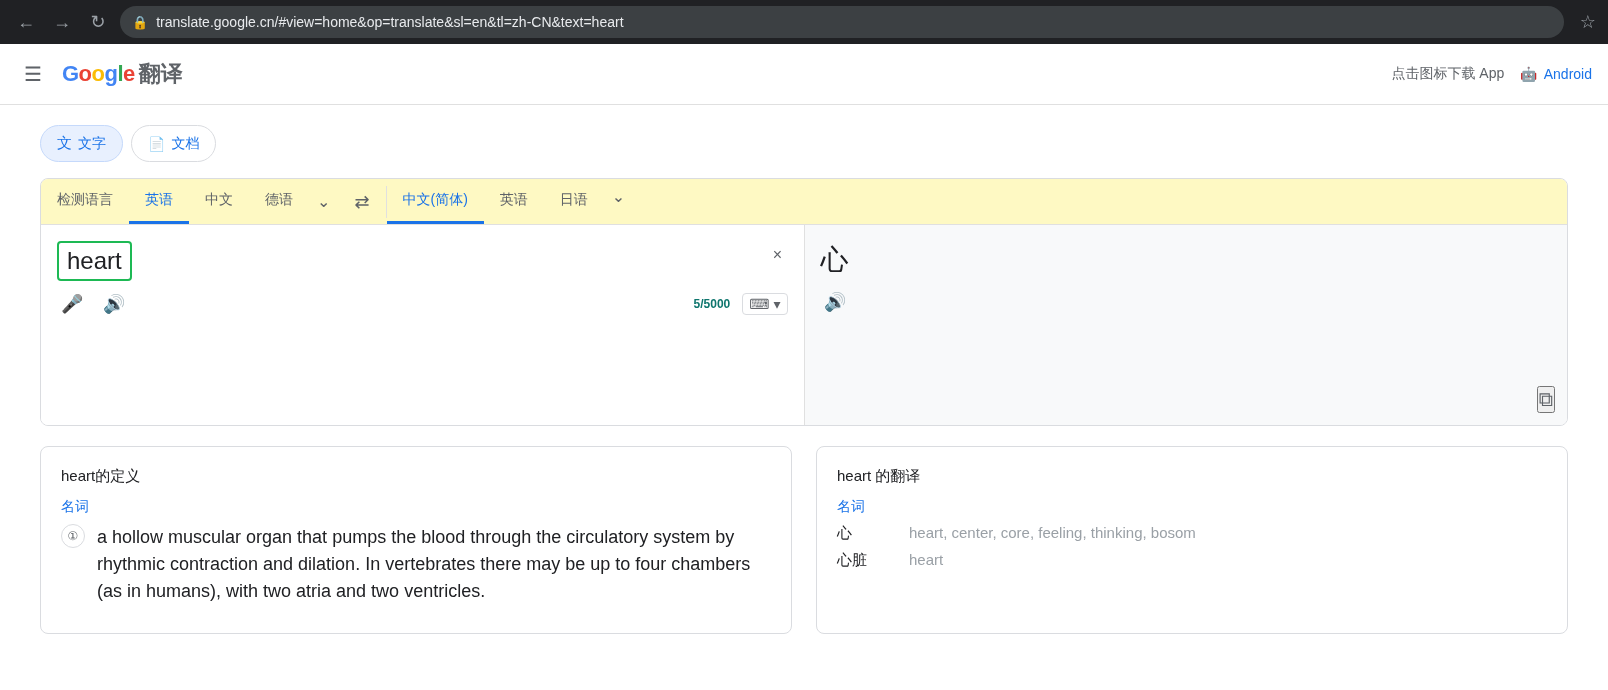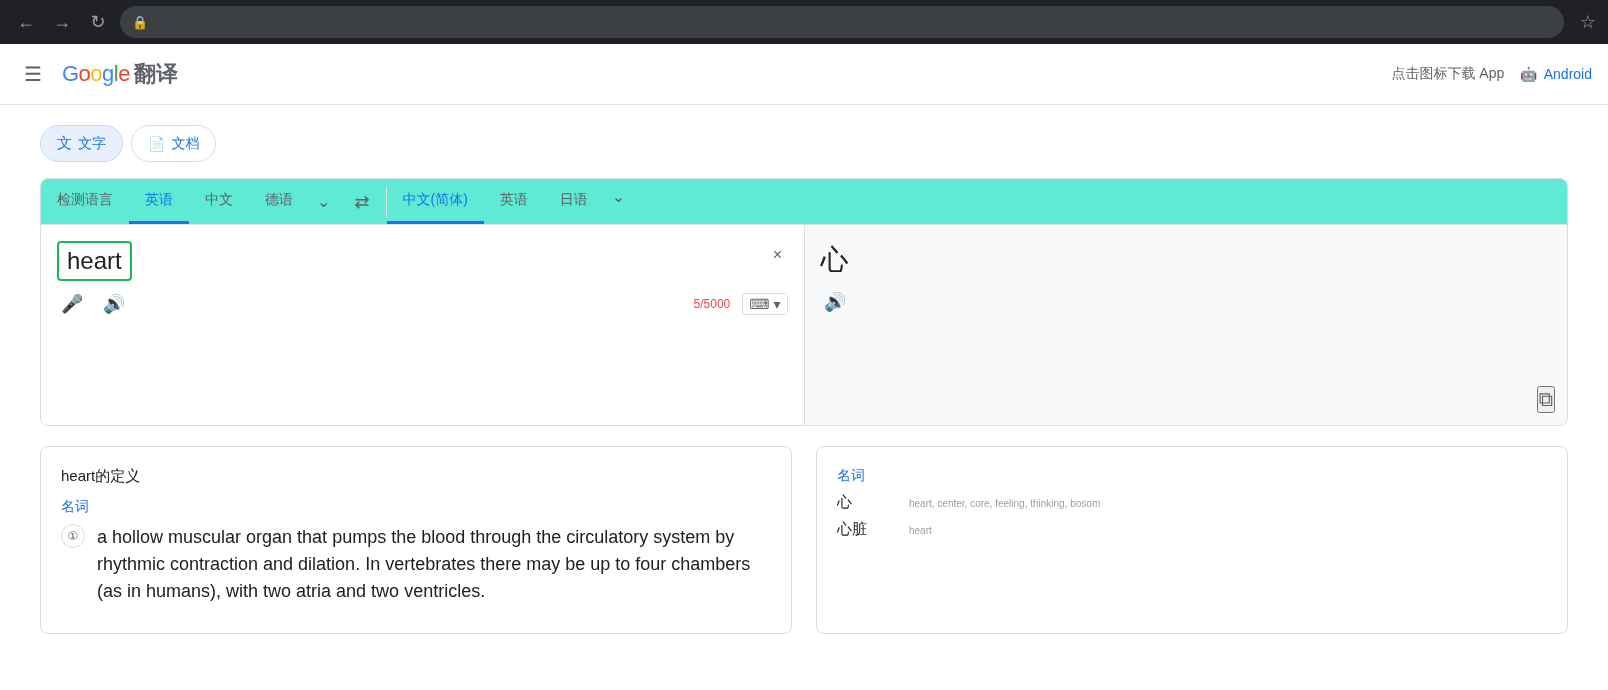--- a/index.html
+++ b/index.html
@@ -67,21 +67,21 @@
       padding: 8px;
       border-radius: 50%;
     }
     .google-logo {
       display: flex;
       align-items: center;
       gap: 4px;
     }
     .google-text {
       font-size: 22px;
-      font-weight: 400;
+      font-weight: 700;
       letter-spacing: -0.5px;
     }
     .g-blue { color: #4285f4; }
     .g-red { color: #ea4335; }
     .g-yellow { color: #fbbc05; }
     .g-green { color: #34a853; }
     .translate-label {
       font-size: 22px;
       color: #5f6368;
       font-weight: 700;
@@ -141,21 +141,21 @@
     .translation-container {
       border: 1px solid #dadce0;
       border-radius: 8px;
       overflow: hidden;
       margin-bottom: 20px;
     }
     .lang-selector-row {
       display: flex;
       align-items: center;
       border-bottom: 1px solid #e0e0e0;
-      background: #5eead4;
+      background: #fef9c3;
     }
     .lang-btn {
       padding: 12px 16px;
       font-size: 14px;
       color: #5f6368;
       cursor: pointer;
       border: none;
       background: none;
       border-bottom: 3px solid transparent;
     }
@@ -211,21 +211,21 @@
       border-radius: 4px;
       padding: 2px 6px;
     }
     .pronunciation { color: #5f6368; font-size: 14px; margin-top: 4px; }
     .source-footer {
       display: flex;
       align-items: center;
       padding: 8px 0 0 0;
       gap: 12px;
     }
-    .char-count { color: #ef4444; font-size: 12px; margin-left: auto; }
+    .char-count { color: #0f766e; font-size: 12px; margin-left: auto; font-weight: bold; }
     .icon-btn {
       color: #5f6368;
       font-size: 18px;
       cursor: pointer;
       background: none;
       border: none;
       padding: 4px;
       border-radius: 50%;
     }
     .clear-btn {
@@ -325,31 +325,32 @@
       border-radius: 8px;
       padding: 20px;
     }
     .trans-row {
       display: flex;
       gap: 12px;
       margin-bottom: 8px;
       align-items: baseline;
     }
     .trans-word { font-size: 15px; color: #202124; min-width: 60px; }
-    .trans-synonyms { font-size: 10px; color: #9aa0a6; }
+    .trans-synonyms { font-size: 15px; color: #9aa0a6; }
   </style>
 </head>
 <body>
 
 <div class="browser-chrome">
   <button class="browser-nav-btn">←</button>
   <button class="browser-nav-btn">→</button>
   <button class="browser-nav-btn">↻</button>
   <div class="address-bar-container">
     <span class="lock-icon">🔒</span>
+    <input class="address-bar" value="translate.google.cn/#view=home&amp;op=translate&amp;sl=en&amp;tl=zh-CN&amp;text=heart" readonly="" style="color: rgb(232, 234, 237); font-size: 14px;">
   </div>
   <span class="star-btn">☆</span>
 </div>
 
 <div class="google-header">
   <span class="hamburger-icon">☰</span>
   <div class="google-logo">
     <span class="google-text">
       <span class="g-blue">G</span><span class="g-red">o</span><span class="g-yellow">o</span><span class="g-blue">g</span><span class="g-green">l</span><span class="g-red">e</span>
     </span>
@@ -432,20 +433,21 @@
     <div class="definition-card">
       <div class="card-title">heart的定义</div>
       <div class="pos-label">名词</div>
       <div class="def-item">
         <div class="def-number">①</div>
         <div class="def-text">a hollow muscular organ that pumps the blood through the circulatory system by rhythmic contraction and dilation. In vertebrates there may be up to four chambers (as in humans), with two atria and two ventricles.</div>
       </div>
     </div>
 
     <div class="translation-card">
+      <div class="card-title">heart 的翻译</div>
       <div class="pos-label">名词</div>
       <div class="trans-row">
         <span class="trans-word">心</span>
         <span class="trans-synonyms">heart, center, core, feeling, thinking, bosom</span>
       </div>
       <div class="trans-row">
         <span class="trans-word">心脏</span>
         <span class="trans-synonyms">heart</span>
       </div>
     </div>

